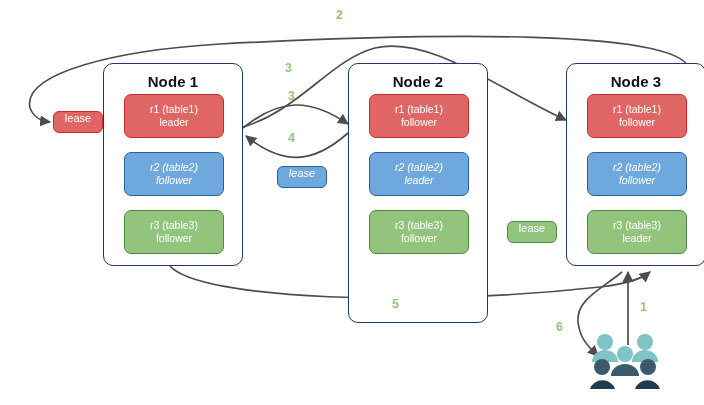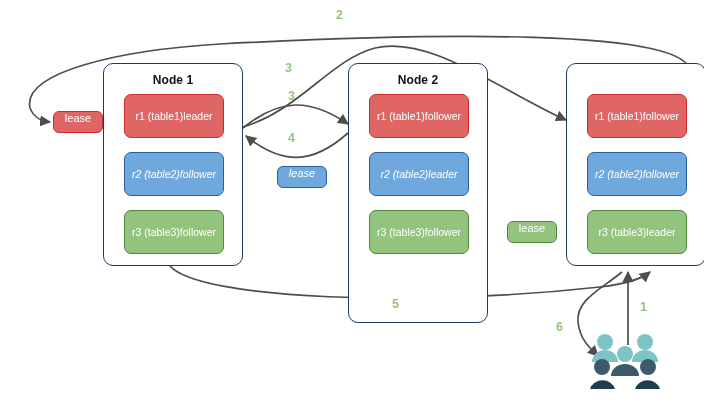--- a/index.html
+++ b/index.html
@@ -33,31 +33,31 @@
     border-radius: 10px;
     background: #ffffff;
     z-index: 2;
   }
   .node-title {
     position: absolute;
     left: 0;
     right: 0;
     top: 9px;
     text-align: center;
-    font-size: 12px;
+    font-size: 15px;
     font-weight: bold;
     color: #111111;
     letter-spacing: 0.1px;
   }
   .replica {
     position: absolute;
     box-sizing: border-box;
     border-radius: 7px;
     display: flex;
-    flex-direction: row;
+    flex-direction: column;
     align-items: center;
     justify-content: center;
     color: #ffffff;
     font-size: 10.5px;
     line-height: 13px;
     text-align: center;
   }
   .replica .rline { display: block; }
   .rep-red   { background: #e06666; border: 1.4px solid #cc2a2a; }
   .rep-blue  { background: #6fa8dc; border: 1.4px solid #2a6099; font-style: italic; }
@@ -141,20 +141,21 @@
       <span class="rline">r2 (table2)</span>
       <span class="rline">leader</span>
     </div>
     <div class="replica rep-green" style="left:20px; top:146px; width:100px; height:44px;">
       <span class="rline">r3 (table3)</span>
       <span class="rline">follower</span>
     </div>
   </div>
 
   <div class="node-box" style="left:566px; top:63px; width:140px; height:203px;">
+    <div class="node-title">Node 3</div>
     <div class="replica rep-red" style="left:20px; top:30px; width:100px; height:44px;">
       <span class="rline">r1 (table1)</span>
       <span class="rline">follower</span>
     </div>
     <div class="replica rep-blue" style="left:20px; top:88px; width:100px; height:44px;">
       <span class="rline">r2 (table2)</span>
       <span class="rline">follower</span>
     </div>
     <div class="replica rep-green" style="left:20px; top:146px; width:100px; height:44px;">
       <span class="rline">r3 (table3)</span>

